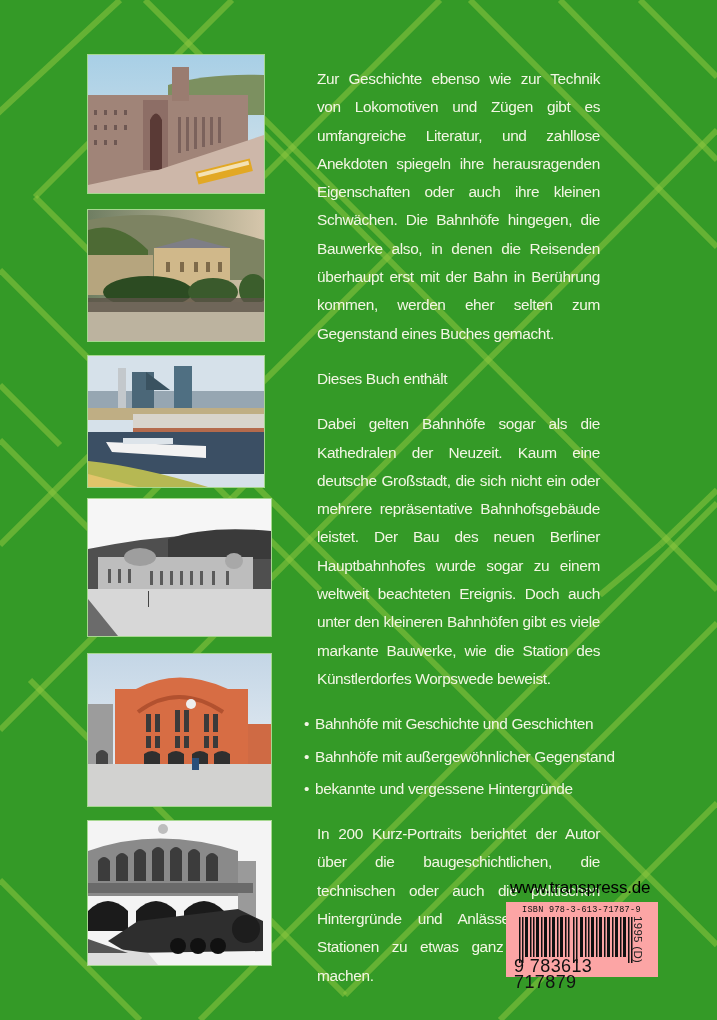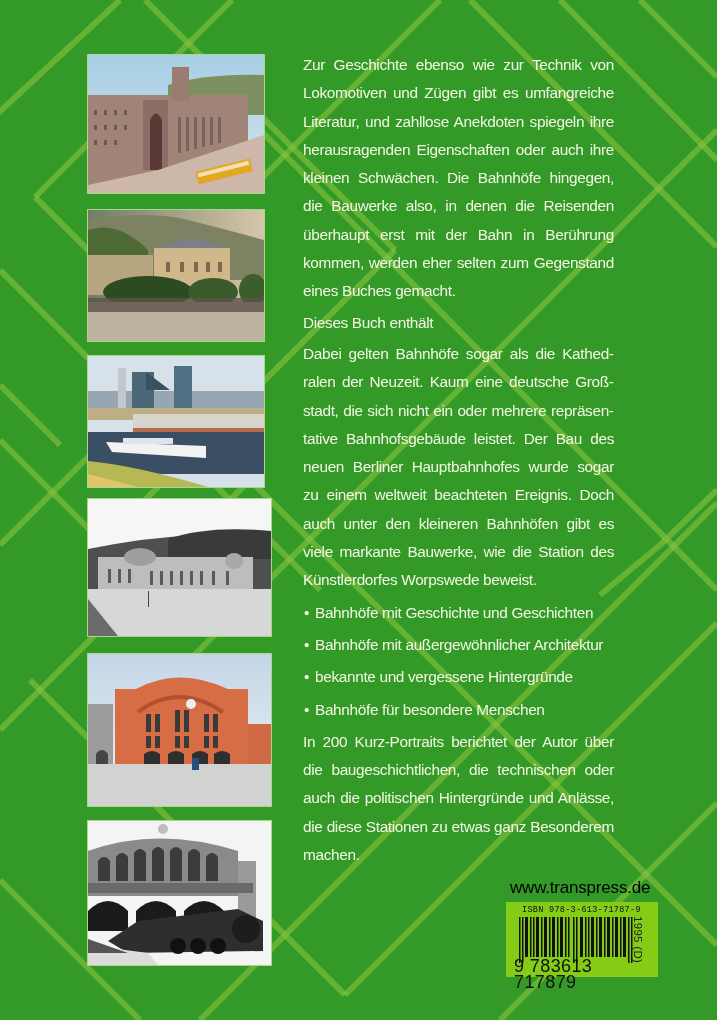--- a/index.html
+++ b/index.html
@@ -21,34 +21,34 @@
     .blurb {
       position: absolute; z-index: 2;
       left: 300px; top: 48px; width: 317px;
       color: #f3f6e4;
       font-family: "Liberation Sans", sans-serif;
       font-stretch: condensed;
       font-size: 15.4px;
       line-height: 28.3px;
       letter-spacing: -0.35px;
     }
-    .blurb p { margin: 3px; text-align: justify; text-align-last: left; }
+    .blurb p { margin: 17px; text-align: justify; text-align-last: left; }
     .blurb ul { list-style: none; margin: 0; padding: 0; }
     .blurb li { margin: 4px; white-space: nowrap; }
     .blurb li .bullet { display: inline-block; width: 11px; }
 
     .website {
       position: absolute; z-index: 2;
       left: 510px; top: 878px;
       color: #000000; font-size: 17px; letter-spacing: -0.2px;
     }
     .barcode-box {
       position: absolute; z-index: 2;
       left: 506px; top: 902px; width: 152px; height: 75px;
-      background: #84cc16;
+      background: #fca5a5;
     }
     .isbn-text {
       position: absolute; left: 16px; top: 3px;
       font-family: "Liberation Mono", monospace; font-size: 8.5px; color: #111;
       letter-spacing: 0.3px;
     }
     .bars { position: absolute; left: 13px; top: 15px; width: 114px; height: 46px; }
     .ean-digits {
       position: absolute; left: 8px; top: 56px;
       font-family: "Liberation Sans", sans-serif; font-size: 18px; color: #111;
@@ -279,23 +279,22 @@
     <path d="M0 118 L40 132 L0 132 Z" fill="#555"></path>
   </svg>
 </div>
 
 <div class="blurb">
   <p>Zur Geschichte ebenso wie zur Technik von Lokomotiven und Zügen gibt es umfangrei­che Literatur, und zahllose Anekdoten spiegeln ihre herausragenden Eigenschaften oder auch ihre kleinen Schwächen. Die Bahnhöfe hinge­gen, die Bauwerke also, in denen die Reisen­den überhaupt erst mit der Bahn in Berührung kommen, werden eher selten zum Gegenstand eines Buches gemacht.</p>
   <p>Dieses Buch enthält</p>
   <p>Dabei gelten Bahnhöfe sogar als die Kathed­ralen der Neuzeit. Kaum eine deutsche Groß­stadt, die sich nicht ein oder mehrere repräsen­tative Bahnhofsgebäude leistet. Der Bau des neuen Berliner Hauptbahnhofes wurde sogar zu einem weltweit beachteten Ereignis. Doch auch unter den kleineren Bahnhöfen gibt es viele markante Bauwerke, wie die Station des Künstlerdorfes Worpswede beweist.</p>
   <ul>
     <li><span class="bullet">•</span><span>Bahnhöfe mit Geschichte und Geschichten</span></li>
-    <li><span class="bullet">•</span><span>Bahnhöfe mit außergewöhnlicher Architektur</span></li>
+    <li><span class="bullet">•</span><span>Bahnhöfe mit außergewöhnlicher Gegenstand</span></li>
     <li><span class="bullet">•</span><span>bekannte und vergessene Hintergründe</span></li>
-    <li><span class="bullet">•</span><span>Bahnhöfe für besondere Menschen</span></li>
   </ul>
   <p>In 200 Kurz-Portraits berichtet der Autor über die baugeschichtlichen, die technischen oder auch die politischen Hintergründe und Anlässe, die diese Stationen zu etwas ganz Besonderem machen.</p>
 </div>
 
 <div class="website">www.transpress.de</div>
 
 <div class="barcode-box">
   <div class="isbn-text">ISBN  978-3-613-71787-9</div>
   <svg class="bars" viewBox="0 0 114 46" preserveAspectRatio="none">
     <g fill="#111">

